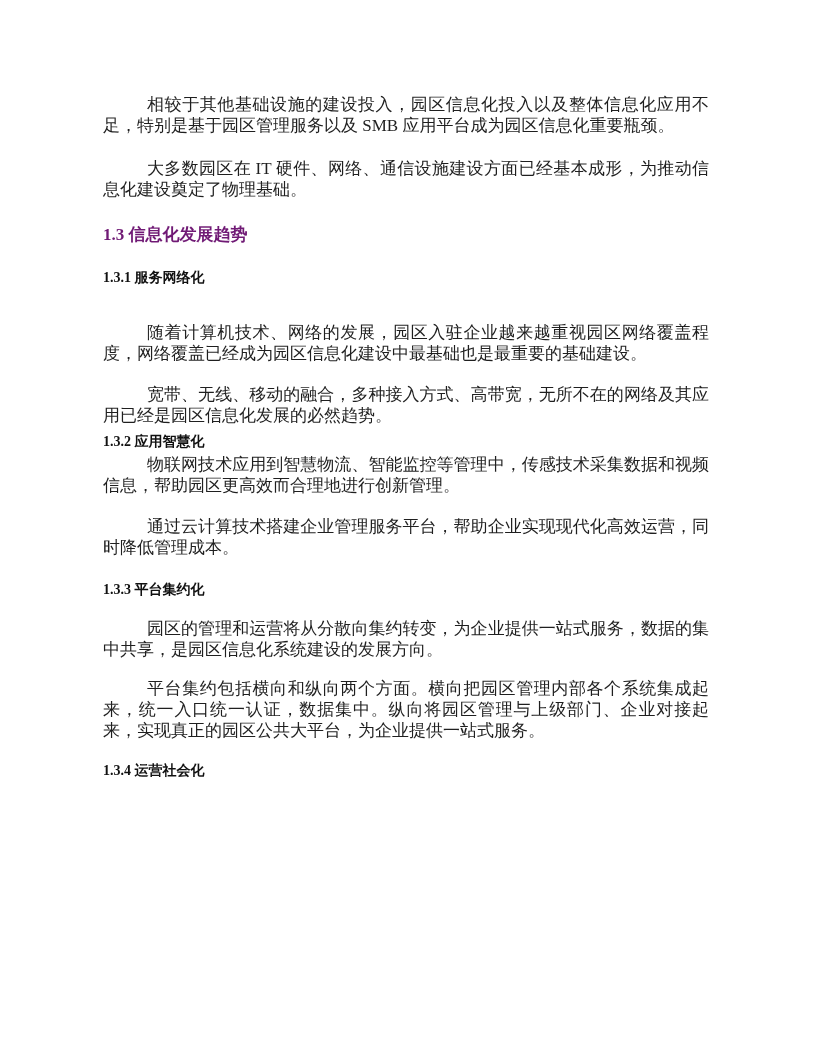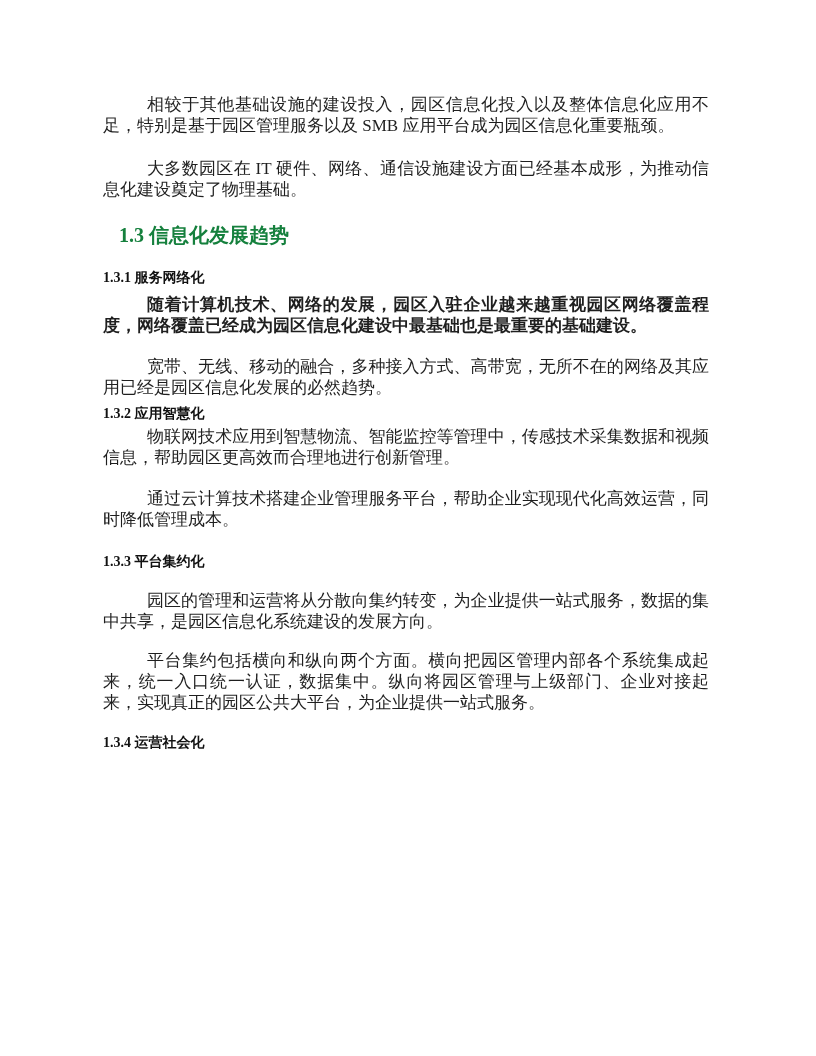--- a/index.html
+++ b/index.html
@@ -25,41 +25,41 @@
   .para {
     margin: 0;
     font-size: 17px;
     line-height: 21px;
     text-align: justify;
     text-indent: 44px;
     color: #1f1f1f;
     font-weight: normal;
   }
   .h-section {
-    margin: 16px;
-    font-size: 20px;
+    margin: 0;
+    font-size: 17px;
     line-height: 30px;
     font-weight: bold;
-    color: #15803d;
+    color: #701a75;
     text-align: left;
   }
   .h-sub {
     margin: 0;
     font-size: 14px;
     line-height: 24px;
     font-weight: bold;
     color: #111111;
     text-align: left;
   }
   
   #b0  { margin-top: 94px; }
   #b1  { margin-top: 22px; }
   #b2  { margin-top: 20px; }
   #b3  { margin-top: 16px; }
-  #b4  { margin-top: 4px; font-weight: bold; }
+  #b4  { margin-top: 32px; }
   #b5  { margin-top: 20px; }
   #b6  { margin-top: 4px; }
   #b7  { margin-top: 20px; }
   #b8  { }
   #b9  { margin-top: 20px; }
   #b10 { margin-top: 20px; }
   #b11 { margin-top: 16px; }
   #b12 { margin-top: 18px; }
   #b13 { margin-top: 18px; }
 

